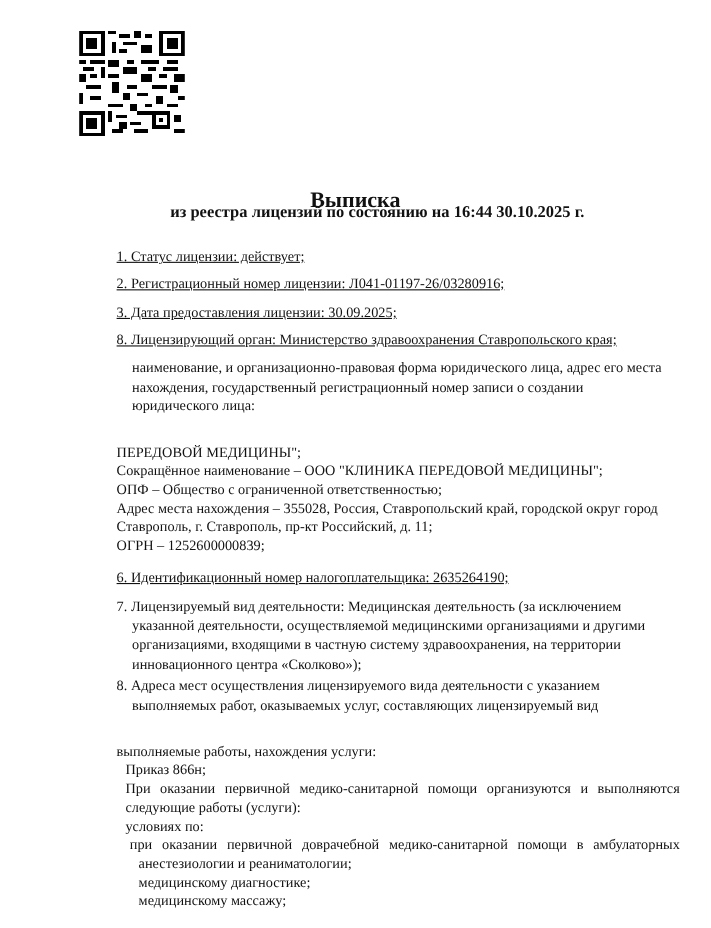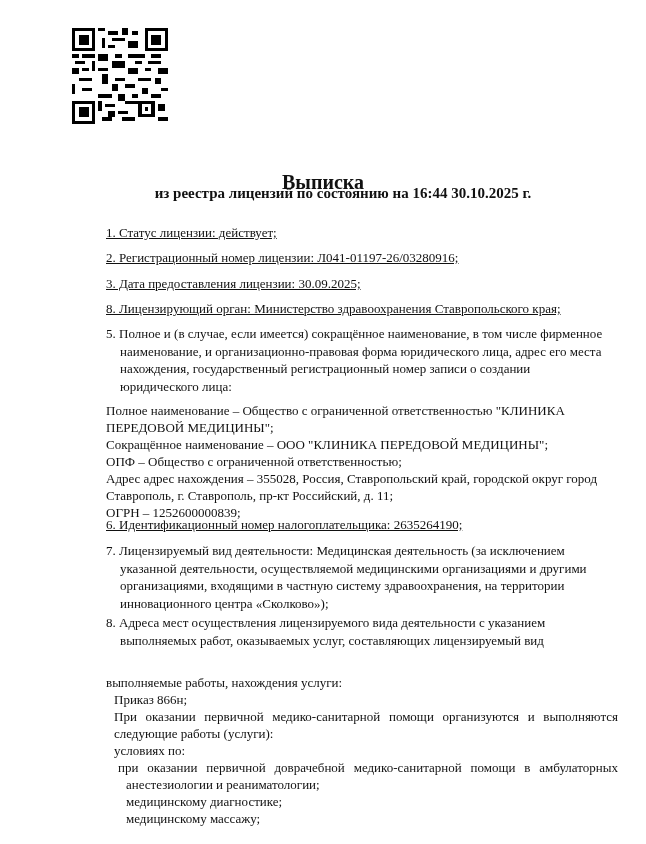--- a/index.html
+++ b/index.html
@@ -85,32 +85,30 @@
 
 <div class="title t1">Выписка</div>
 <div class="title t2">из реестра лицензий по состоянию на 16:44 30.10.2025 г.</div>
 
 <div class="line" style="top:225px">1. Статус лицензии: действует;</div>
 <div class="line" style="top:250px">2. Регистрационный номер лицензии: Л041-01197-26/03280916;</div>
 <div class="line" style="top:276px">3. Дата предоставления лицензии: 30.09.2025;</div>
 <div class="line" style="top:301px">8. Лицензирующий орган: Министерство здравоохранения Ставропольского края;</div>
 
 <div class="para" style="top:325px">
-  <div>5. Полное и (в случае, если имеется) сокращённое наименование, в том числе фирменное</div>
   <div class="ind">наименование, и организационно-правовая форма юридического лица, адрес его места</div>
   <div class="ind">нахождения, государственный регистрационный номер записи о создании</div>
   <div class="ind">юридического лица:</div>
 </div>
 
 <div class="para" style="top:402px; line-height:17px">
-  <div>Полное наименование – Общество с ограниченной ответственностью "КЛИНИКА</div>
   <div>ПЕРЕДОВОЙ МЕДИЦИНЫ";</div>
   <div>Сокращённое наименование – ООО "КЛИНИКА ПЕРЕДОВОЙ МЕДИЦИНЫ";</div>
   <div>ОПФ – Общество с ограниченной ответственностью;</div>
-  <div>Адрес адрес нахождения – 355028, Россия, Ставропольский край, городской округ город</div>
+  <div>Адрес места нахождения – 355028, Россия, Ставропольский край, городской округ город</div>
   <div>Ставрополь, г. Ставрополь, пр-кт Российский, д. 11;</div>
   <div>ОГРН – 1252600000839;</div>
 </div>
 
 <div class="line" style="top:517px">6. Идентификационный номер налогоплательщика: 2635264190;</div>
 
 <div class="para" style="top:542px">
   <div>7. Лицензируемый вид деятельности: Медицинская деятельность (за исключением</div>
   <div class="ind">указанной деятельности, осуществляемой медицинскими организациями и другими</div>
   <div class="ind">организациями, входящими в частную систему здравоохранения, на территории</div>

